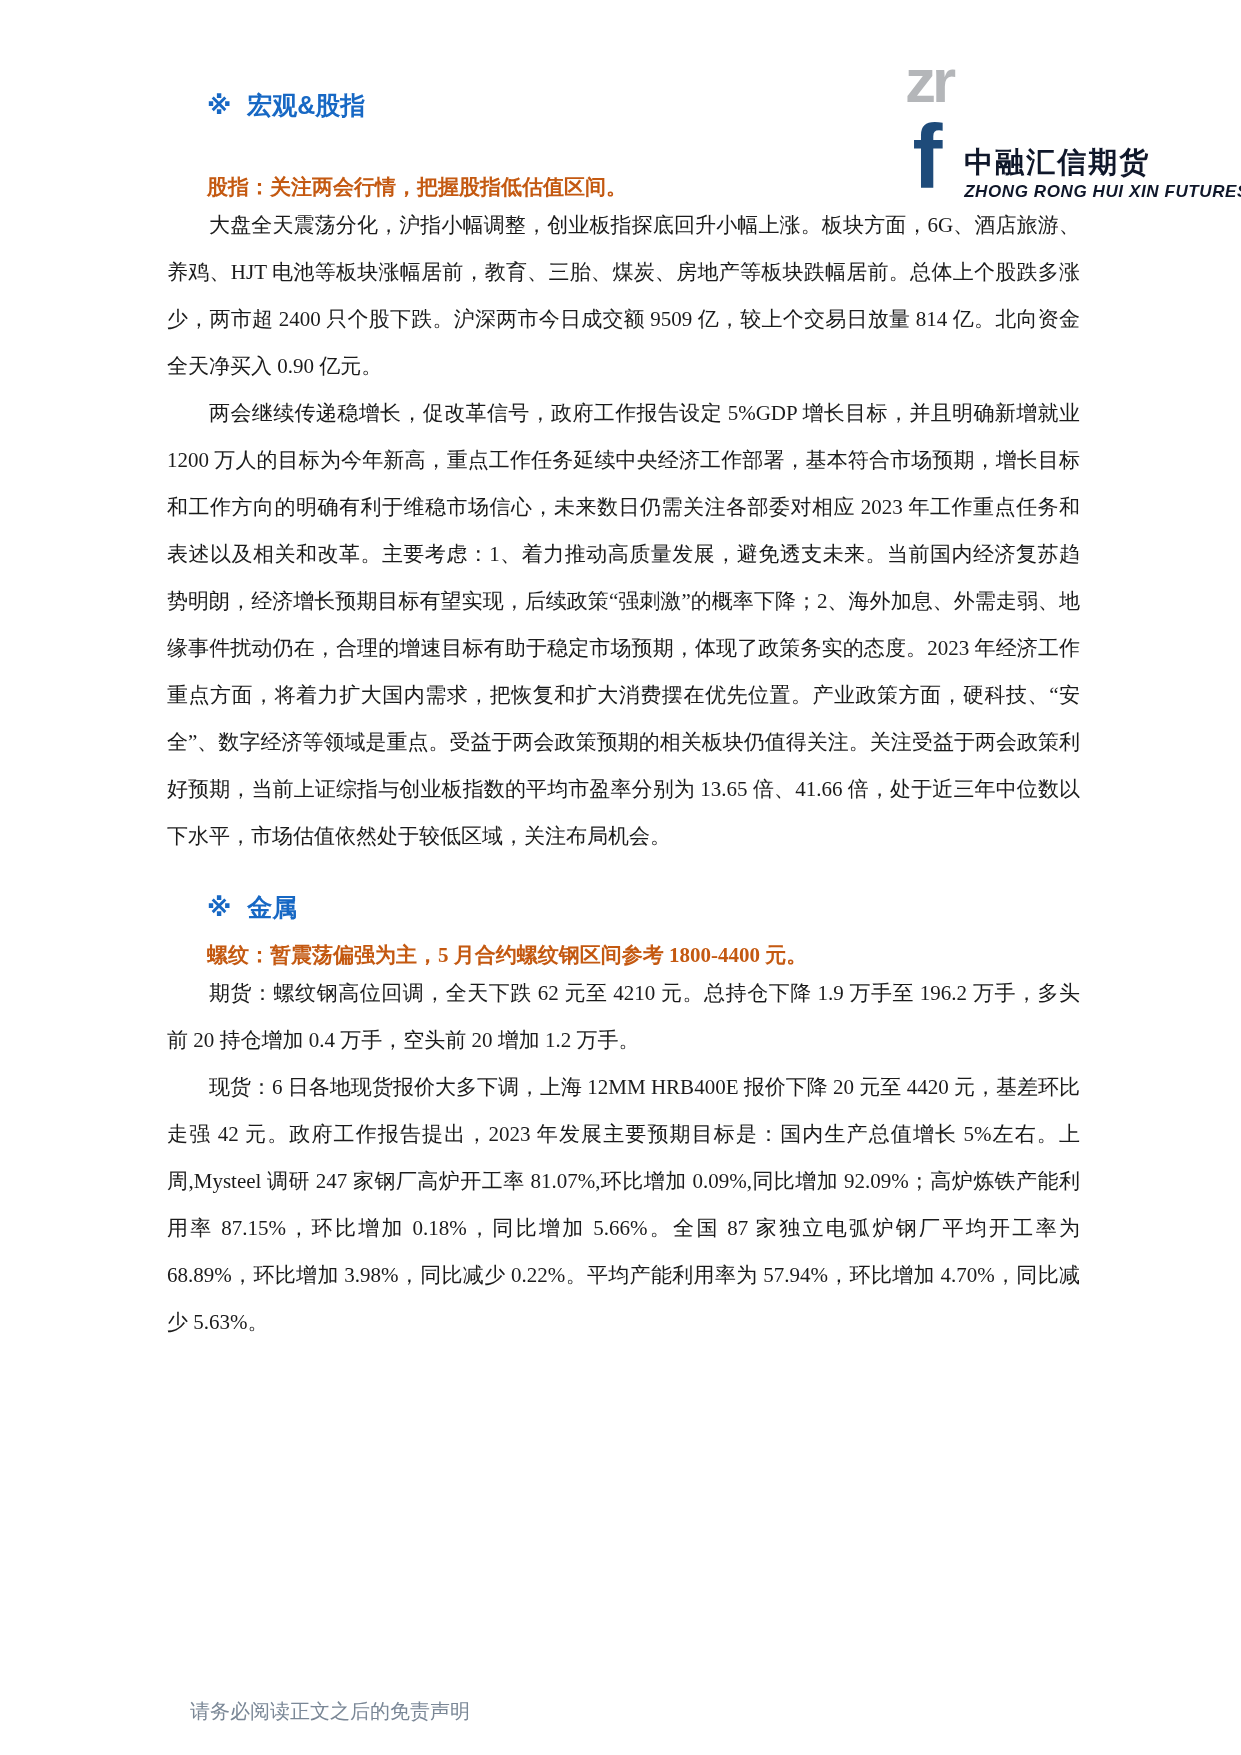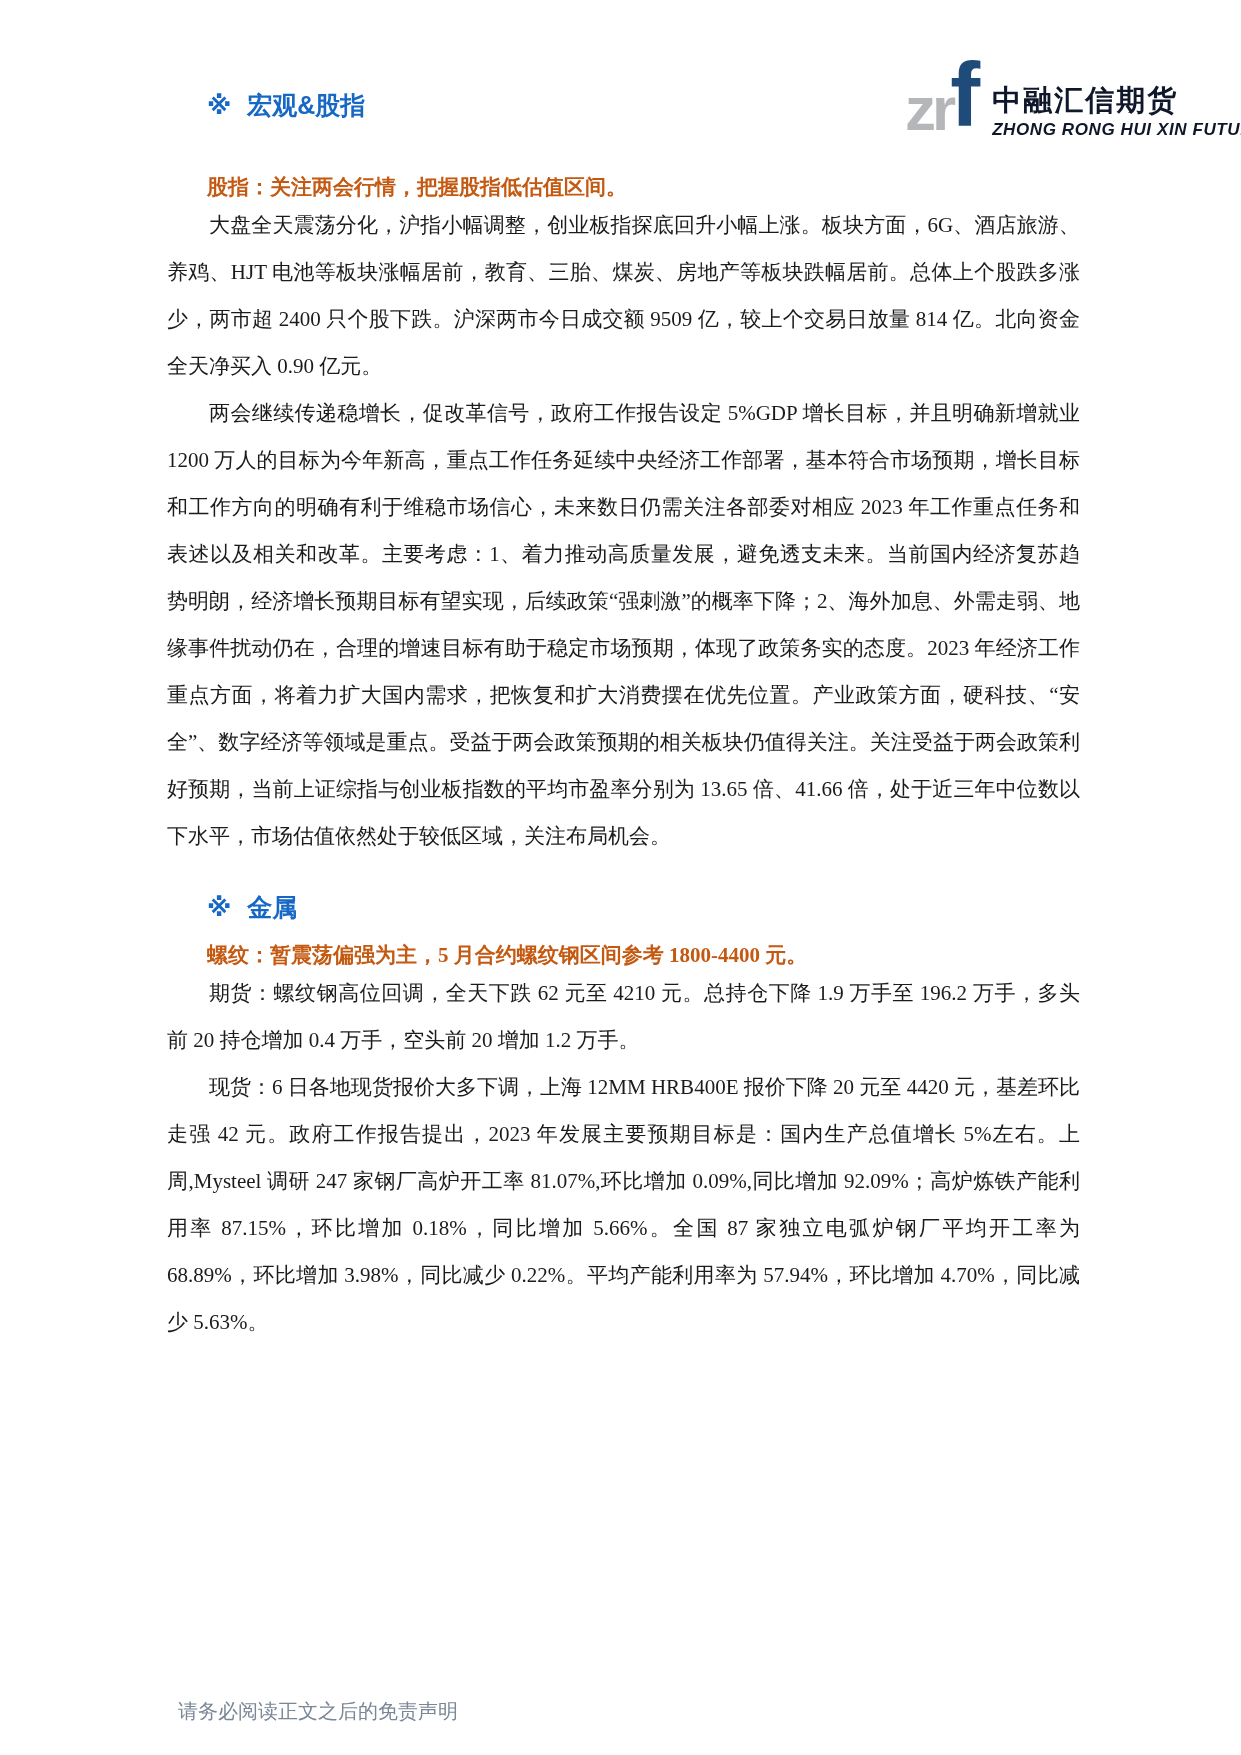--- a/index.html
+++ b/index.html
@@ -3,21 +3,21 @@
 <meta charset="utf-8">
 <style>
   html,body{margin:0;padding:0;background:#ffffff;}
   body{width:1241px;height:1755px;}
   .page{
     position:relative;width:1241px;height:1755px;background:#ffffff;overflow:hidden;
     font-family:"Liberation Serif","DejaVu Serif",serif;color:#1b1b1b;
   }
   
   .logo{position:absolute;left:905px;top:50px;display:flex;align-items:flex-end;}
-  .logo-mark{display:flex;align-items:flex-end;font-family:"Liberation Sans","DejaVu Sans",sans-serif;font-weight:bold;line-height:1;}
+  .logo-mark{display:flex;align-items:center;font-family:"Liberation Sans","DejaVu Sans",sans-serif;font-weight:bold;line-height:1;flex-direction:column;}
   .logo-zr{font-size:62px;color:#b4b6b9;letter-spacing:-4px;}
   .logo-f{font-size:90px;color:#1e4b7a;margin-left:-2px;}
   .logo-text{margin-left:12px;display:flex;flex-direction:column;line-height:1;
     font-family:"Liberation Sans","DejaVu Sans",sans-serif;color:#0f172a;padding-bottom:2px;}
   .logo-cn{font-size:29px;font-weight:bold;letter-spacing:2px;white-space:nowrap;}
   .logo-en{font-size:17px;font-weight:bold;letter-spacing:0.6px;margin-top:6px;white-space:nowrap;font-style:italic;}
   
   .content{position:absolute;left:167px;top:0;width:913px;}
   .section-title{
     font-family:"Liberation Sans","DejaVu Sans",sans-serif;
@@ -29,21 +29,21 @@
   .headline{color:#c45911;font-size:21px;font-weight:bold;line-height:30px;margin:0;}
   .hl1{margin:50px 0 0 40px;}
   .hl2{margin:16px 0 0 40px;}
   p.body{font-size:21px;line-height:47px;text-align:justify;text-indent:42px;margin:0;}
   .p1{margin-top:16px;}
   .p2{margin-top:2px;}
   .p3{margin-top:24px;}
   .p4{margin-top:10px;}
   .p5{margin-top:2px;}
   
-  .footer{position:absolute;left:178px;top:1698px;font-size:20px;color:#7a8796;line-height:26px;}
+  .footer{position:absolute;left:190px;top:1698px;font-size:20px;color:#7a8796;line-height:26px;}
 </style>
 </head>
 <body>
 
 <div class="page">
 
   <div class="logo">
     <div class="logo-mark">
       <span class="logo-zr">zr</span>
         <span class="logo-f">f</span>

